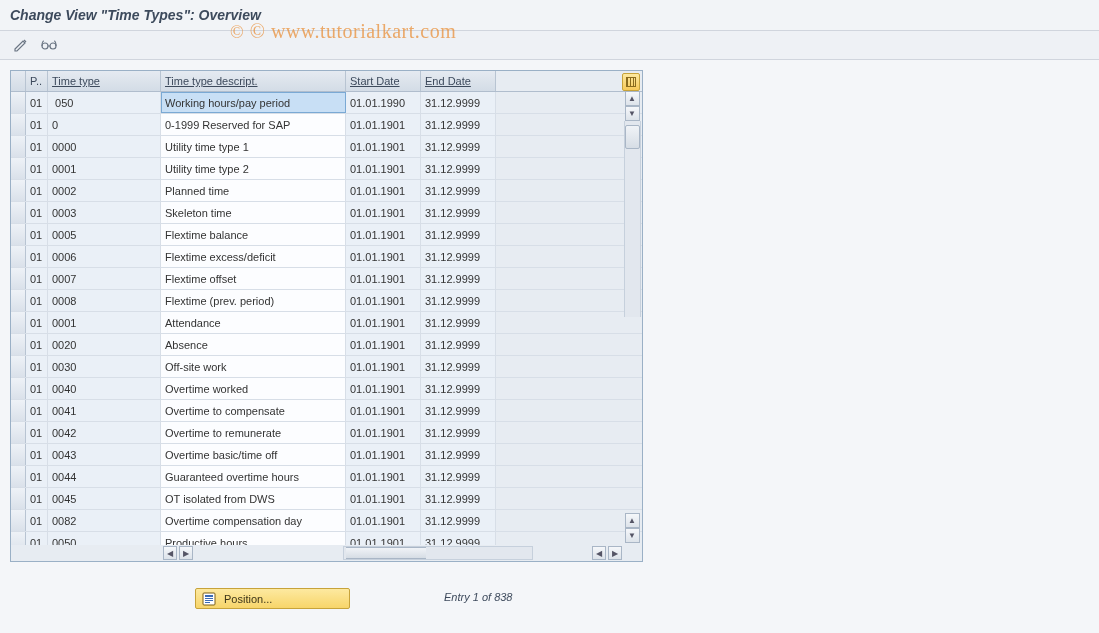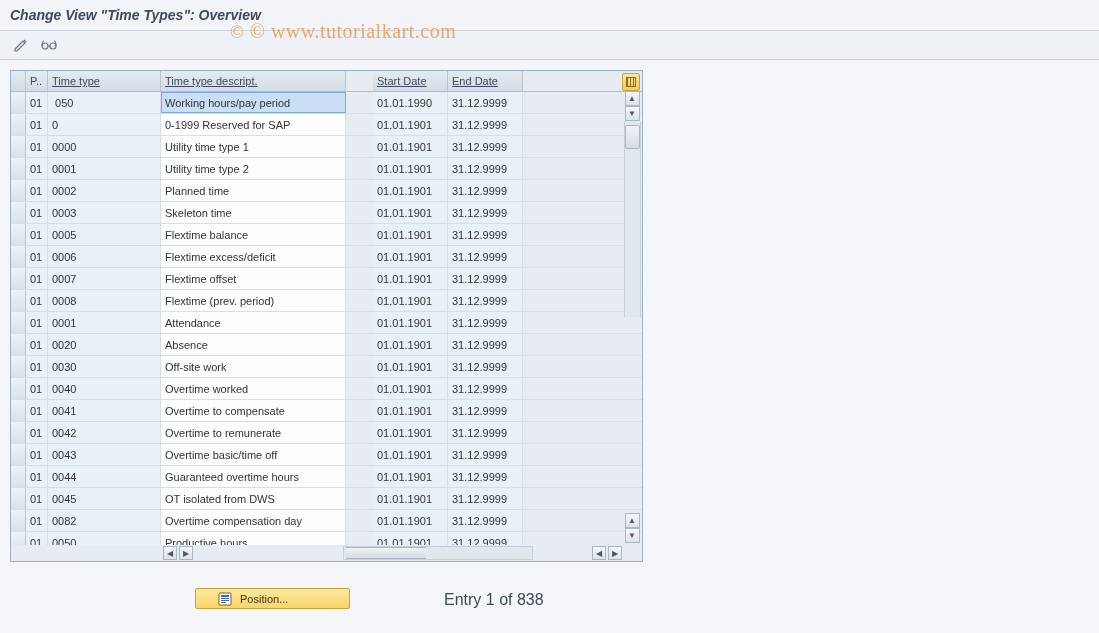--- a/index.html
+++ b/index.html
@@ -20,21 +20,21 @@
     .grid-body-row { display:flex; height:21px; border-bottom:1px solid #d7dee7; }
     .gc { background:#fcfdff; border-right:1px solid #d7dee7; font-size:11px; color:#333; display:flex; align-items:center; padding:0 4px; box-sizing:border-box; overflow:hidden; white-space:nowrap; }
     .gc.sel-handle { background:linear-gradient(#eef2f7,#dae1ea); border-right:1px solid #b8c4d2; cursor:pointer; }
     .gc.edit-ro { background:#eaf0f7; } 
     .gc.selected { background:#c8dff5; outline:1px solid #7aa9d4; outline-offset:-1px; }
 
     .col-handle { width:15px; }
     .col-p      { width:22px; }
     .col-tt     { width:113px; }
     .col-desc   { width:185px; }
-    .col-sd     { width:75px;margin-left:27px; }
+    .col-sd     { width:75px; }
     .col-ed     { width:75px; }
     .col-rest   { flex:1; background:#e7ecf2; }
 
     .grid-rows-viewport { overflow:hidden; flex:1; position:relative;text-align:center; }
 
     .vscroll { width:16px; position:absolute; right:2px; top:20px; bottom:18px; display:flex; flex-direction:column; align-items:center; }
     .vs-btn { width:15px; height:15px; background:linear-gradient(#f5f7fa,#dde3ea); border:1px solid #a9b6c6; display:flex; align-items:center; justify-content:center; font-size:8px; color:#556; cursor:pointer; box-sizing:border-box; }
     .vs-track { flex:1; width:15px; background:#e2e7ee; border-left:1px solid #c6d0dc; border-right:1px solid #c6d0dc; position:relative; }
     .vs-thumb { position:absolute; left:0; right:0; top:4px; height:22px; background:linear-gradient(#f0f3f7,#d6dde5); border:1px solid #a9b6c6; border-radius:2px; }
 
@@ -42,23 +42,23 @@
     .config-btn-inner { width:8px; height:8px; border:1px solid #8a6b1e; background:repeating-linear-gradient(90deg,#8a6b1e 0 1px,transparent 1px 3px); }
 
     .hscroll { height:16px; display:flex; align-items:center; padding:0 2px; gap:2px; }
     .hs-btn { width:14px; height:14px; background:linear-gradient(#f5f7fa,#dde3ea); border:1px solid #a9b6c6; display:flex; align-items:center; justify-content:center; font-size:8px; color:#556; cursor:pointer; box-sizing:border-box; }
     .hs-track { height:14px; background:#e2e7ee; border:1px solid #c6d0dc; box-sizing:border-box; position:relative; display:flex; align-items:center; }
     .hs-track.left { width:190px; margin-left:148px; }
     .hs-thumb { position:absolute; top:0; bottom:0; left:2px; width:80px; background:linear-gradient(#f0f3f7,#d6dde5); border:1px solid #a9b6c6; border-left:none; border-right:none; }
     .hs-spacer { flex:1; }
 
     .footer-region { height:50px; position:relative; display:flex; align-items:center; }
-    .position-btn { position:absolute; left:195px; top:16px; width:155px; height:21px; background:linear-gradient(#fde9a0,#f7d56a); border:1px solid #c7a33a; border-radius:2px; display:flex; align-items:center; gap:8px; padding:0 22px; box-sizing:border-box; cursor:pointer; color:#3d3518; }
+    .position-btn { position:absolute; left:195px; top:16px; width:155px; height:21px; background:linear-gradient(#fde9a0,#f7d56a); border:1px solid #c7a33a; border-radius:2px; display:flex; align-items:center; gap:8px; padding:0 6px; box-sizing:border-box; cursor:pointer; color:#3d3518; }
     .position-icon { width:14px; height:14px; }
-    .entry-label { position:absolute; left:444px; top:19px; font-size:16px; color:#3d4a5c; }
+    .entry-label { position:absolute; left:444px; top:19px; font-size:11px; color:#3d4a5c;font-style:italic; }
   </style>
 </head>
 <body>
 <div class="app">
 
 <div class="watermark"><span class="c">©</span> <span>© www.tutorialkart.com</span></div>
 
 <div class="title-bar">
   <span>Change View "Time Types": Overview</span>
 </div>

